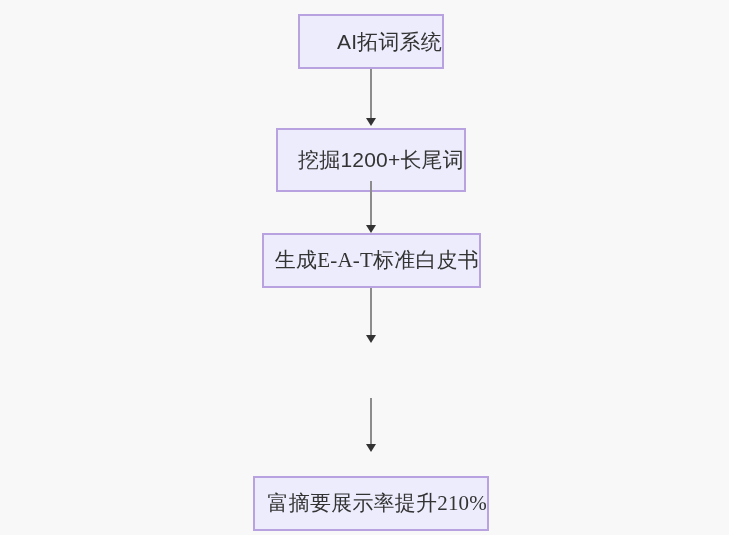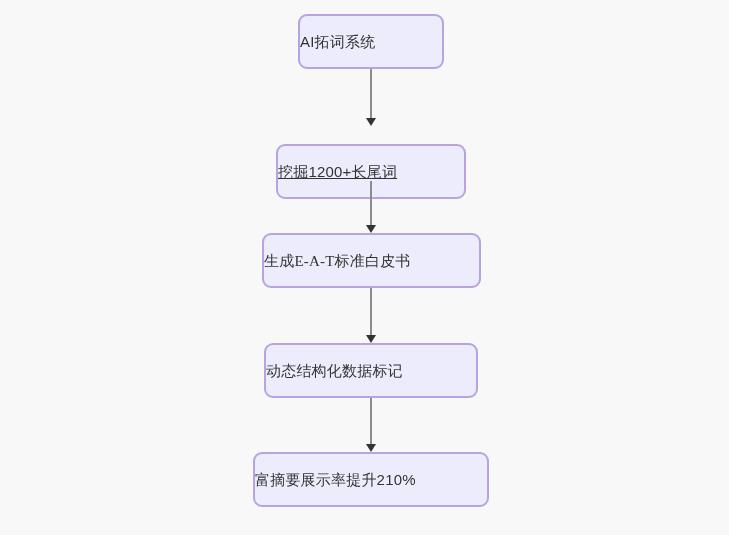--- a/index.html
+++ b/index.html
@@ -16,26 +16,26 @@
   #flowchart-canvas {
     position: relative;
     width: 729px;
     height: 535px;
   }
   .node {
     position: absolute;
     box-sizing: border-box;
     background: #ececfc;
     border: 2px solid #b8a2e0;
-    border-radius: 9px;
+    border-radius: 0;
     display: flex;
     align-items: center;
-    justify-content: flex-start;
+    justify-content: flex-end;
     color: #333333;
-    font-size: 15px;
+    font-size: 21px;
     line-height: 1.2;
     letter-spacing: 0.2px;
     white-space: nowrap;
     user-select: none;
   }
   .node-label {
     display: block;
   }
   .edge {
     position: absolute;
@@ -64,44 +64,41 @@
 
   <div class="node" style="left:298px; top:14px; width:146px; height:55px;">
     <span class="node-label">AI拓词系统</span>
   </div>
 
   <div class="edge" style="left:370px; top:69px; width:2px; height:57px;">
     <div class="edge-line" style="height:49px;"></div>
     <div class="edge-arrow" style="top:49px;"></div>
   </div>
 
-  <div class="node" style="left:276px; top:144px; width:190px; height:55px;text-decoration:underline;">
+  <div class="node" style="left:276px; top:128px; width:190px; height:64px;">
     <span class="node-label">挖掘1200+长尾词</span>
   </div>
 
   <div class="edge" style="left:370px; top:181px; width:2px; height:52px;">
     <div class="edge-line" style="height:44px;"></div>
     <div class="edge-arrow" style="top:44px;"></div>
   </div>
 
   <div class="node" style="left:262px; top:233px; width:219px; height:55px;font-family:Liberation Serif, serif;">
     <span class="node-label">生成E-A-T标准白皮书</span>
   </div>
 
   <div class="edge" style="left:370px; top:288px; width:2px; height:55px;">
     <div class="edge-line" style="height:47px;"></div>
     <div class="edge-arrow" style="top:47px;"></div>
   </div>
 
-  <div class="node" style="left:264px; top:343px; width:214px; height:55px;">
-    <span class="node-label">动态结构化数据标记</span>
-  </div>
 
   <div class="edge" style="left:370px; top:398px; width:2px; height:54px;">
     <div class="edge-line" style="height:46px;"></div>
     <div class="edge-arrow" style="top:46px;"></div>
   </div>
 
-  <div class="node" style="left:253px; top:452px; width:236px; height:55px;">
+  <div class="node" style="left:253px; top:476px; width:236px; height:55px;font-family:Liberation Serif, serif;">
     <span class="node-label">富摘要展示率提升210%</span>
   </div>
 
 </div>
 
 </body></html>

